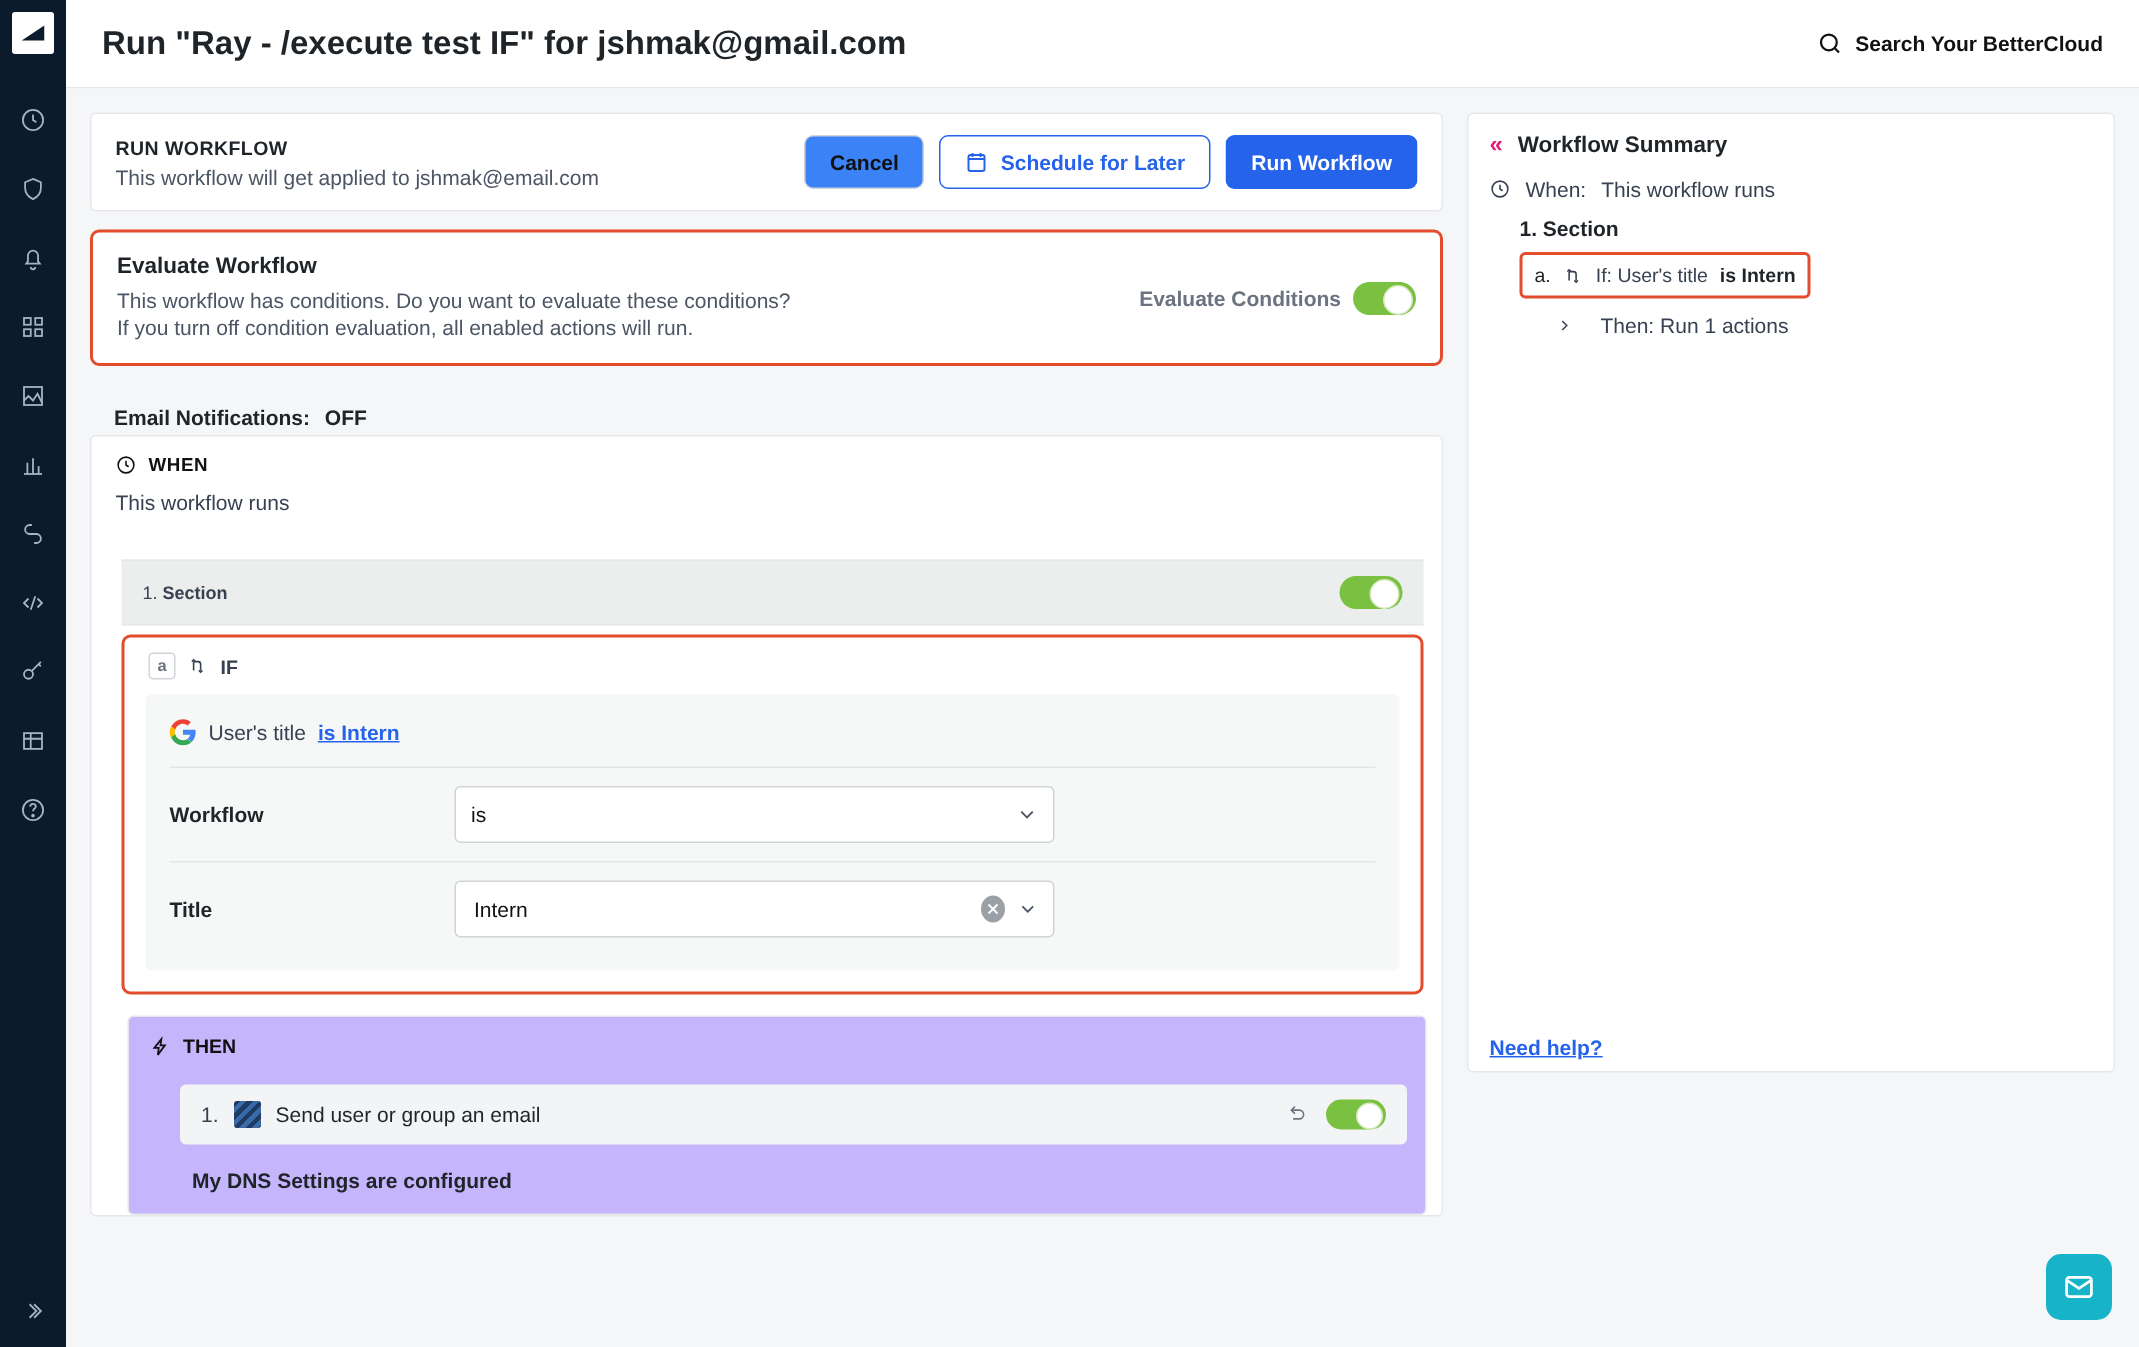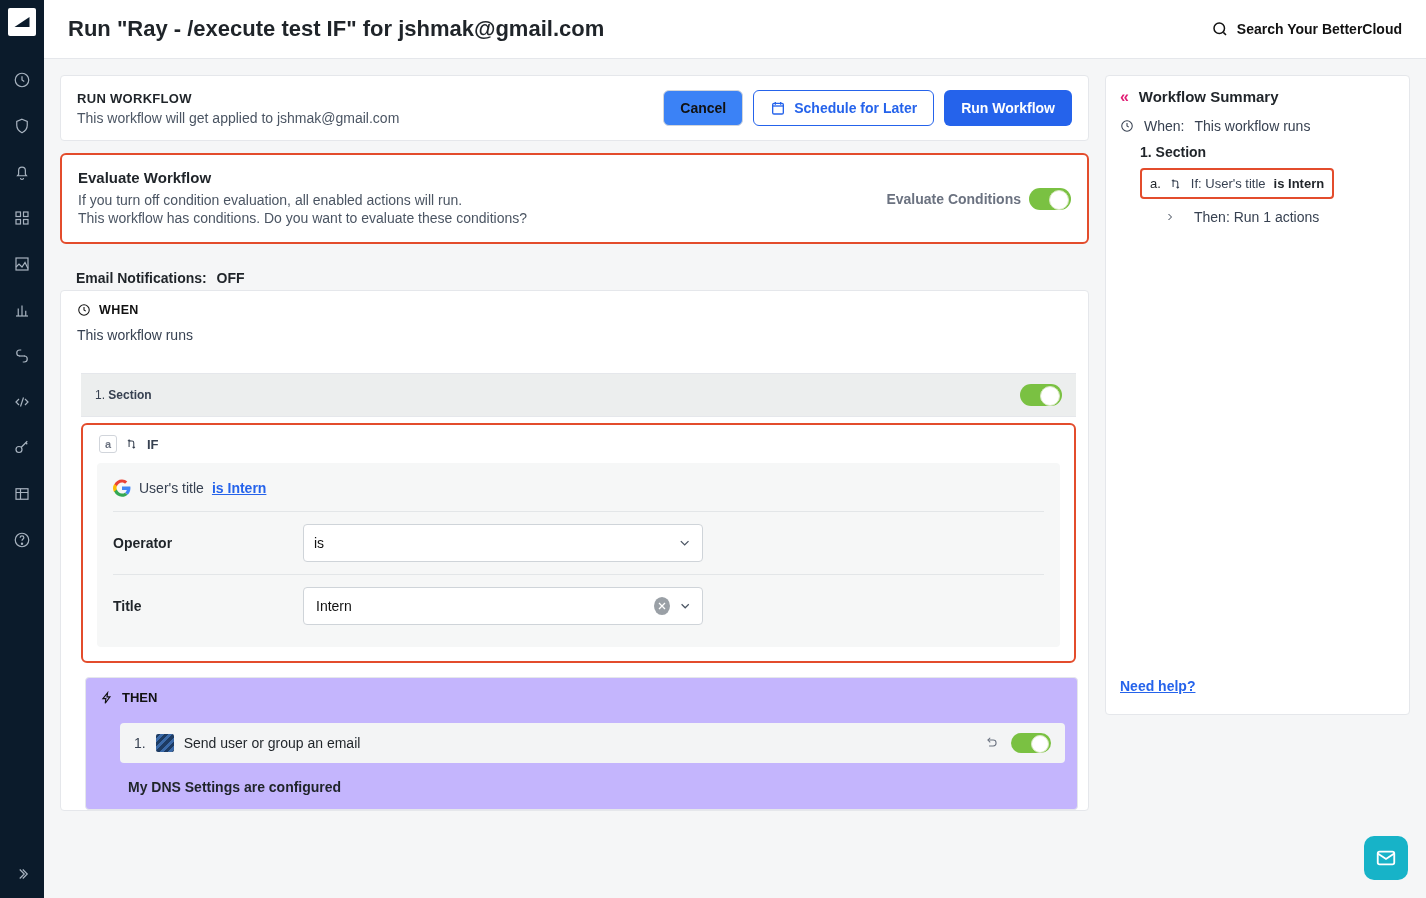--- a/index.html
+++ b/index.html
@@ -95,32 +95,32 @@
   .then{margin:14px 10px 0 24px;border:1px solid var(--border);border-radius:4px;background:#c4b5fd;}
   .then-head{display:flex;align-items:center;gap:8px;padding:12px 14px;font-weight:700;font-size:13px;color:#111;}
   .then-head svg{width:14px;height:14px;stroke:#111;fill:none;stroke-width:2;}
   .then-row{display:flex;align-items:center;justify-content:space-between;background:#f3f4f5;margin:6px 12px 10px 34px;padding:10px 14px;border-radius:4px;}
   .then-row .left-part{display:flex;align-items:center;gap:10px;}
   .then-row .num{color:#374151;}
   .then-row .tile{width:18px;height:18px;background:repeating-linear-gradient(135deg,#1d3b63,#1d3b63 3px,#3b6aa8 3px,#3b6aa8 6px);border-radius:2px;}
   .then-row .right-part{display:flex;align-items:center;gap:12px;color:#6b7280;}
   .then-title{padding:6px 16px 14px 42px;font-weight:700;}
   
-  .right{width:305px;background:#fff;border:1px solid var(--border);border-radius:4px;padding:12px 14px;position:relative;min-height:640px;}
+  .right{width:432px;background:#fff;border:1px solid var(--border);border-radius:4px;padding:12px 14px;position:relative;min-height:640px;}
   .right .collapse{color:var(--pink);font-weight:700;margin-right:6px;font-size:16px;}
   .right h3{display:inline;font-size:15px;font-weight:700;}
   .sum-item{display:flex;align-items:center;gap:10px;color:#374151;margin-top:12px;}
   .sum-item svg{width:14px;height:14px;stroke:#374151;fill:none;stroke-width:1.8;}
   .sum-sub{margin-left:20px;margin-top:10px;font-weight:700;}
   .sum-cond{margin:8px 0 0 20px;padding:6px 8px;border:2px solid var(--highlight);border-radius:4px;display:inline-flex;align-items:center;gap:8px;font-size:13px;}
   .sum-cond .lab{color:#374151;}
   .sum-cond b{font-weight:700;}
   .sum-then{margin:10px 0 0 44px;display:flex;align-items:center;gap:18px;color:#374151;}
   .sum-then svg{width:12px;height:12px;stroke:#374151;fill:none;stroke-width:2;}
-  .right .help{position:absolute;bottom:20px;left:14px;color:var(--link);font-weight:600;}
+  .right .help{position:absolute;bottom:8px;left:14px;color:var(--link);font-weight:600;}
   
   .fab{position:fixed;right:18px;bottom:18px;width:44px;height:44px;border-radius:10px;background:#17b3c8;display:flex;align-items:center;justify-content:center;}
   .fab svg{width:22px;height:22px;stroke:#fff;fill:none;stroke-width:2;}
   
   .g{display:inline-block;width:18px;height:18px;}
 </style>
 </head>
 <body>
 
 <div class="app">
@@ -224,40 +224,40 @@
         <span>Search Your BetterCloud</span>
       </div>
     </div>
 
     <div class="content">
       <div class="left">
 
         <div class="card run-header">
           <div>
             <div class="rh-title">RUN WORKFLOW</div>
-            <div class="rh-sub">This workflow will get applied to jshmak@gmail.com</div>
+            <div class="rh-sub">This workflow will get applied to jshmak@email.com</div>
           </div>
           <div class="rh-actions">
             <button class="btn btn-outline">Cancel</button>
             <button class="btn btn-outline-primary">
               <svg viewBox="0 0 24 24">
                   <rect x="4" y="5" width="16" height="16" rx="2"></rect>
                   <path d="M4 9h16"></path>
                   <path d="M8 3v4M16 3v4"></path>
                 </svg>
               <span>Schedule for Later</span>
             </button>
             <button class="btn btn-primary">Run Workflow</button>
           </div>
         </div>
 
         <div class="card panel highlight-box" style="background:#fff;">
           <h3>Evaluate Workflow</h3>
+          <p>This workflow has conditions. Do you want to evaluate these conditions?</p>
           <p>If you turn off condition evaluation, all enabled actions will run.</p>
-          <p>This workflow has conditions. Do you want to evaluate these conditions?</p>
           <div class="eval">
             <span>Evaluate Conditions</span>
             <span class="toggle"></span>
           </div>
         </div>
 
         <div style="padding:0;">
           <div class="email-notif">
             <span>Email Notifications:</span>
             <span class="state">OFF</span>
@@ -300,21 +300,21 @@
                           <path fill="#4285F4" d="M46.5 24.5c0-1.6-.1-3.1-.4-4.5H24v9h12.7c-.5 3-2.2 5.5-4.7 7.2l7.2 5.6c4.2-3.9 7.3-9.7 7.3-17.3z"></path>
                           <path fill="#FBBC05" d="M10.2 28.1c-.5-1.5-.8-3.1-.8-4.6s.3-3.1.8-4.6l-6.9-5.4C1.6 17 0 20.6 0 24.5s1.6 7.5 3.3 11l6.9-5.4z"></path>
                           <path fill="#34A853" d="M24 47.5c6.1 0 11.2-2 14.9-5.4l-7.2-5.6c-2 1.4-4.7 2.3-7.7 2.3-6.5 0-12-4.5-13.8-10.6l-6.9 5.4C6.9 42.1 14.8 47.5 24 47.5z"></path>
                         </svg>
                     </span>
                     <span>User's title </span>
                     <a href="#">is Intern</a>
                   </div>
 
                   <div class="frow">
-                    <label>Operator</label>
+                    <label>Workflow</label>
                     <div class="select">
                       <span class="val">is</span>
                       <svg viewBox="0 0 24 24">
                           <path d="M6 9l6 6 6-6"></path>
                         </svg>
                     </div>
                   </div>
                   <div class="frow">
                     <label>Title</label>
                     <div class="combo">

